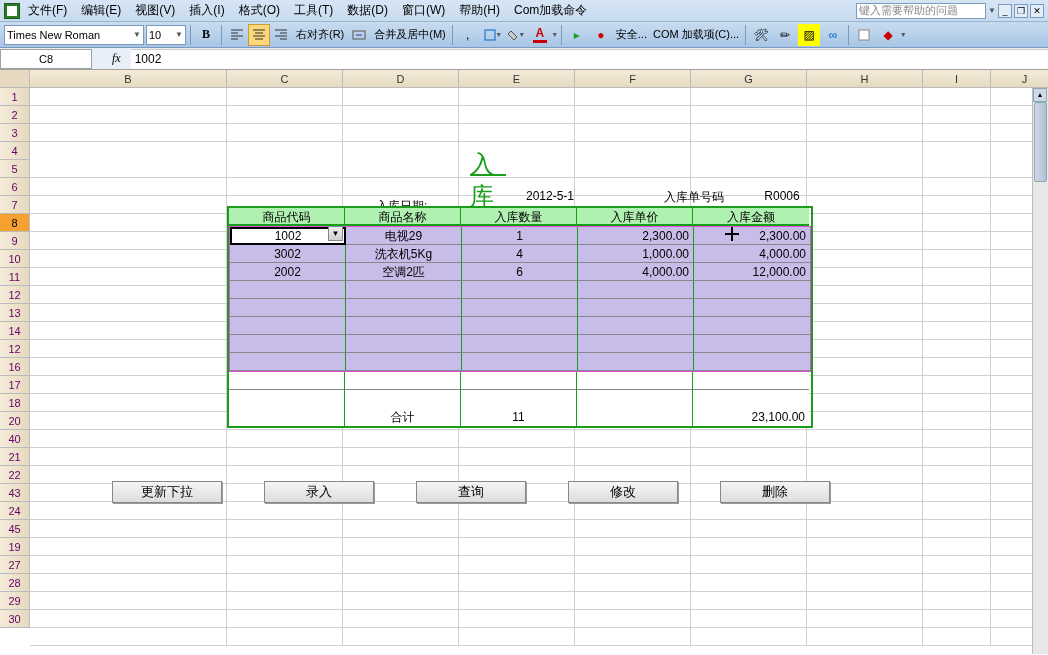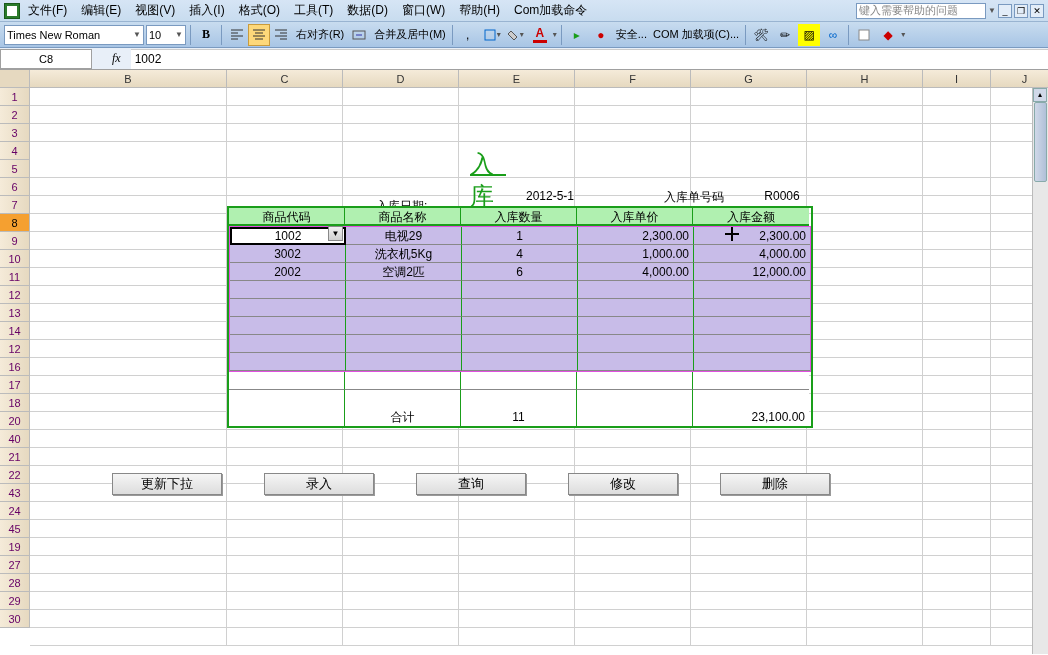--- a/index.html
+++ b/index.html
@@ -56,21 +56,21 @@
 .data-table .thead .tcell { background: #b0f0b0; font-weight: normal; border-bottom: 2px solid #1a9e1a; }
 .data-table .tbody .tcell { background: #c8bce8; }
 .data-table .tbody .trow.sel .tcell:first-child { background: #fff; border: 2px solid #000; box-sizing: border-box; line-height: 14px; }
 .data-table .tcell.num { text-align: right; padding-right: 4px; }
 .data-table .tcell:last-child { border-right: none; }
 .data-table .tbody { border: 1px solid #e050e0; }
 .data-table .tfoot .tcell { background: #fff; border-bottom: none; }
 .data-table .tfoot .trow:first-child .tcell { border-bottom: 1px solid #888; }
 .dd-btn { position: absolute; width: 15px; height: 15px; border: 1px solid #888; background: linear-gradient(#f0f0f0,#d0d0d0); font-size: 8px; text-align: center; line-height: 13px; }
 
-.form-buttons { position: absolute; top: 385px; left: 82px; display: flex; gap: 42px; }
+.form-buttons { position: absolute; top: 393px; left: 82px; display: flex; gap: 42px; }
 .form-btn { width: 110px; height: 22px; background: linear-gradient(#f5f5f5,#ddd); border: 1px solid #888; font-size: 13px; cursor: default; box-shadow: 1px 1px 0 #999; }
 
 .cursor-icon { position: absolute; width: 16px; height: 16px; pointer-events: none; }
 .cursor-icon::before, .cursor-icon::after { content: ""; position: absolute; background: #000; }
 .cursor-icon::before { width: 14px; height: 2px; top: 7px; left: 1px; }
 .cursor-icon::after { width: 2px; height: 14px; left: 7px; top: 1px; }
 .cursor-icon .fill { position: absolute; width: 10px; height: 10px; top: 3px; left: 3px; background: #fff; border-radius: 2px; z-index: -1; }
 
 .scroll-v { position: absolute; right: 0; top: 18px; width: 16px; bottom: 0; background: #e8e8e8; border-left: 1px solid #bbb; }
 .scroll-v .thumb { position: absolute; top: 14px; left: 1px; width: 13px; height: 80px; background: linear-gradient(90deg,#d0d8e8,#b0c0d8); border: 1px solid #8aa; border-radius: 2px; }

